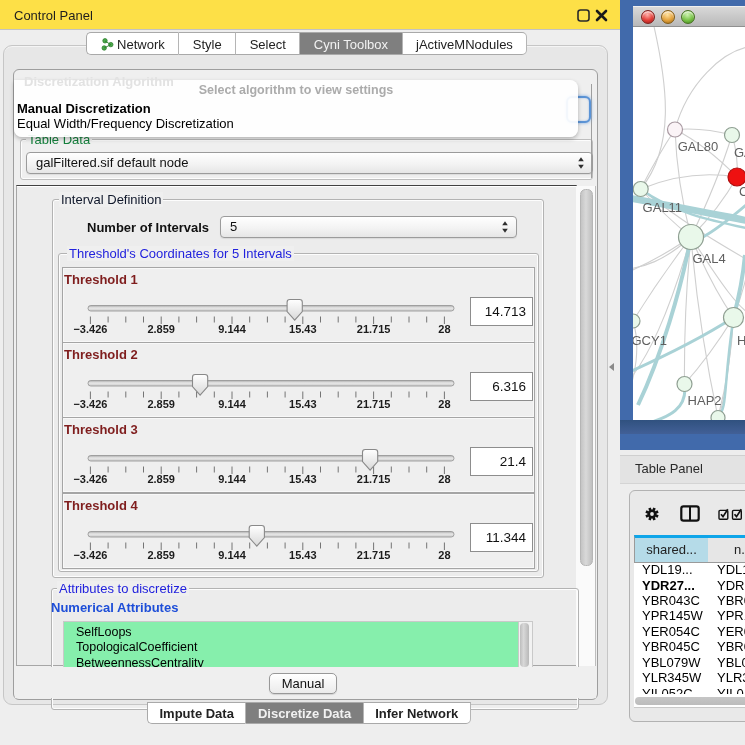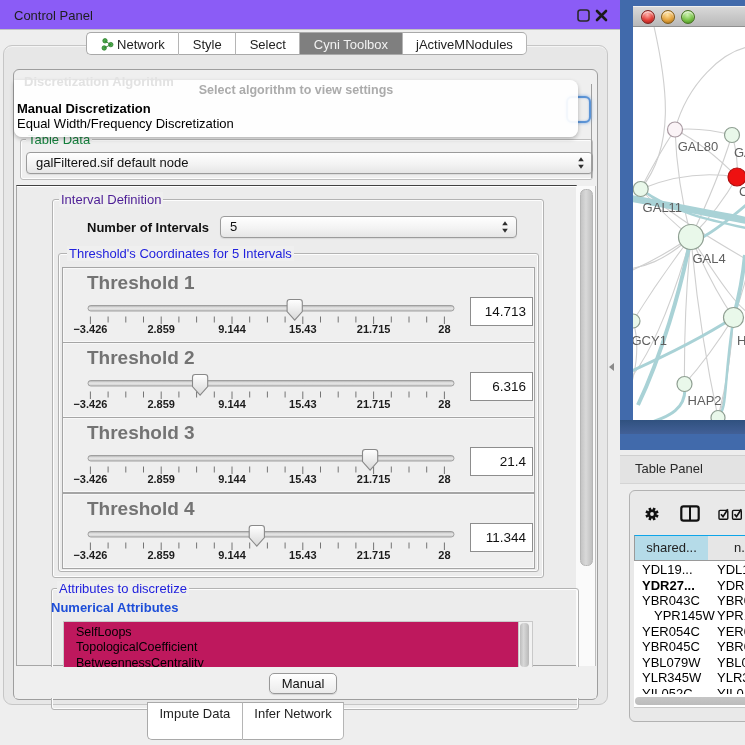--- a/index.html
+++ b/index.html
@@ -1,20 +1,20 @@
 <!DOCTYPE html>
 <html><head>
 <meta charset="utf-8">
 <style>
   html,body{margin:0;padding:0;width:745px;height:745px;overflow:hidden;
     font-family:"Liberation Sans",sans-serif;background:#ededed;-webkit-font-smoothing:antialiased;}
   .abs{position:absolute;}
   #stage{position:relative;width:745px;height:745px;}
   
-  #titlebar{left:0;top:0;width:620px;height:29px;background:#8b5cf6;
+  #titlebar{left:0;top:0;width:620px;height:29px;background:#fde047;
     border-bottom:1px solid #c2c2c2;}
   #titlebar .t{position:absolute;left:14px;top:8px;font-size:13px;color:#1e1e1e;}
   #belowtitle{left:0;top:30px;width:620px;height:715px;background:#eeeeee;}
   #outerpane{left:3px;top:45px;width:603px;height:658px;background:#e7e7e7;
     border:1px solid #c6c6c6;border-radius:9px;box-shadow:inset 0 1px 0 #f5f5f5;}
   #innerpane{left:13px;top:69px;width:583px;height:629px;background:#efefef;
     border:1px solid #9e9e9e;border-radius:6px;}
   
   .tabrow{display:flex;height:23px;line-height:23px;font-size:13px;color:#222;}
   .tabrow .seg{background:#ffffff;border-top:1px solid #a9a9a9;border-bottom:1px solid #a9a9a9;
@@ -22,21 +22,21 @@
   .tabrow .seg.first{border-left:1px solid #a9a9a9;border-radius:5px 0 0 5px;}
   .tabrow .seg.last{border-radius:0 5px 5px 0;}
   .tabrow .seg.sel{background:#7f7f7f;color:#f2f2f2;}
   
   .group{position:absolute;border:1px solid #bdbdbd;border-radius:3px;
     box-shadow:inset 0 0 0 1px #fdfdfd;}
   .gtitle{position:absolute;top:-8px;font-size:13px;background:#efefef;padding:0 2px;}
   
   .tpanel{position:absolute;left:62px;width:471px;height:74px;
     border:1px solid #a5a5a5;box-shadow:inset 0 0 0 1px #f8f8f8;background:#efefef;}
-  .tpanel .tt{position:absolute;left:24px;top:4px;font-weight:bold;font-size:19px;color:#737373;}
+  .tpanel .tt{position:absolute;left:1px;top:4px;font-weight:bold;font-size:13px;color:#7f1d1d;}
   .vbox{position:absolute;left:407px;top:29px;width:55px;height:27px;background:#ffffff;
     border:1px solid #8d8d8d;font-size:13.5px;color:#111;text-align:right;
     line-height:27px;padding-right:6px;}
   
   .combo{position:absolute;height:20px;border:1px solid #9b9b9b;border-radius:4px;
     background:linear-gradient(#ffffff,#f2f2f2 60%,#e6e6e6);font-size:13px;color:#111;
     line-height:20px;padding-left:9px;box-shadow:0 1px 1px rgba(0,0,0,0.08);}
   .updown{position:absolute;top:0;right:6px;height:100%;width:10px;}
   
   #applybtn{left:269px;top:673px;width:66px;height:19px;border:1px solid #989898;
@@ -50,21 +50,21 @@
   .light{position:absolute;top:4px;width:12px;height:12px;border-radius:50%;box-shadow:inset 0 1.5px 1.5px rgba(255,255,255,0.75);}
   #netcanvas{left:0;top:21px;width:112px;height:393px;background:#ffffff;}
   #netshadow{left:620px;top:420px;width:125px;height:14px;
     background:linear-gradient(#30517f,#426097);}
   #tpband{left:620px;top:455px;width:125px;height:27px;background:#e3e3e3;
     border-top:1px solid #cfcfcf;border-bottom:1px solid #d4d4d4;}
   #tablebox{left:629px;top:490px;width:130px;height:230px;background:#e9e9e9;
     border:1px solid #b2b2b2;border-radius:6px 0 0 6px;}
   .hdrcell{position:absolute;top:0;height:24px;line-height:24px;font-size:13px;
     color:#222;text-align:center;border-right:1px solid #9a9a9a;border-bottom:1px solid #9a9a9a;
-    border-top:1px solid #0ea5e9;}
+    border-top:3px solid #0ea5e9;}
   .trow{position:absolute;width:100%;height:15px;font-size:13px;color:#000;}
   #btabs .seg{padding:0 11.5px;}
 </style>
 </head>
 <body>
 <div id="stage">
 
   <div id="belowtitle" class="abs"></div>
   <div id="titlebar" class="abs">
       <span class="t">Control Panel</span>
@@ -102,21 +102,21 @@
   </div>
 
   <div class="abs" style="left:16px;top:185px;width:559px;height:479px;border:1px solid #a6a6a6;border-top:1px solid #414141;background:#ececec;box-shadow:inset 0 1px 0 #ffffff;"></div>
 
   <div class="abs" style="left:576px;top:186px;width:19px;height:480px;background:#fafafa;border-right:1px solid #bdbdbd;">
     <div class="abs" style="left:3.5px;top:3px;width:11px;height:375px;border-radius:5.5px;
       background:linear-gradient(90deg,#c4c4c4,#d9d9d9 45%,#bfbfbf);border:1px solid #b5b5b5;"></div>
   </div>
 
   <div class="group" style="left:52px;top:199px;width:490px;height:377px;border-color:#b3b3b3;">
-    <span class="gtitle" style="left:6px;color:#4c1d95;">Interval Definition</span>
+    <span class="gtitle" style="left:6px;color:#0f172a;">Interval Definition</span>
   </div>
   <div class="abs" style="left:87px;top:220px;font-size:13px;font-weight:bold;color:#111;">Number of Intervals</div>
   <div class="combo abs" style="left:220px;top:216px;width:286px;">5
     <svg class="updown" viewBox="0 0 10 20">
         <path d="M5 4.2 L7.8 8.2 L2.2 8.2 Z" fill="#2e2e2e"></path>
         <path d="M5 15.8 L7.8 11.8 L2.2 11.8 Z" fill="#2e2e2e"></path>
       </svg>
   </div>
 
   <div class="group" style="left:58px;top:253px;width:479px;height:317px;border-color:#b3b3b3;">
@@ -305,34 +305,35 @@
         <text x="381.4" y="64.5" font-size="11" font-weight="bold" fill="#1c1c1c" text-anchor="middle" font-family="Liberation Sans">28</text>
         <path d="M186.2 34.2 q0-2.7 2.7-2.7 h9.8 q2.7 0 2.7 2.7 v9.3 L193.8 52.2 L186.2 43.5 Z" fill="url(#thm)" stroke="#898989" stroke-width="1.1"></path>
       </svg>
       <div class="vbox">11.344</div>
     </div>
 
   <div class="group" style="left:51px;top:588px;width:526px;height:120px;border-color:#b3b3b3;">
     <span class="gtitle" style="left:5px;color:#2222dd;">Attributes to discretize</span>
   </div>
   <div class="abs" style="left:51px;top:600px;font-size:13px;font-weight:bold;color:#1d4ed8;">Numerical Attributes</div>
-  <div class="abs" style="left:63px;top:621px;width:454px;height:46px;background:#be185d;border:1px solid #c9c9c9;border-right:none;overflow:hidden;">
+  <div class="abs" style="left:63px;top:621px;width:454px;height:46px;background:#86efac;border:1px solid #c9c9c9;border-right:none;overflow:hidden;">
     <div style="font-size:12.5px;color:#000;padding:3px 0 0 12px;line-height:15.4px;">SelfLoops<br>TopologicalCoefficient<br>BetweennessCentrality</div>
   </div>
   <div class="abs" style="left:518px;top:621px;width:13px;height:46px;background:#f2f2f2;border:1px solid #c9c9c9;">
     <div class="abs" style="left:1px;top:1px;width:9px;height:44px;background:linear-gradient(90deg,#bdbdbd,#d8d8d8 40%,#b8b8b8);border-radius:4px;"></div>
   </div>
 
   <div class="abs" style="left:15px;top:667px;width:581px;height:31px;background:#efefef;"></div>
 
   <div id="applybtn" class="abs">Manual</div>
 
   <div class="abs" style="left:147px;top:702px;">
-    <div class="tabrow" style="height:38px;line-height:22px;" id="btabs">
+    <div class="tabrow" style="height:22px;line-height:22px;font-weight:bold;" id="btabs">
       <div class="seg first" style="border-radius:0 0 0 5px;">Impute Data</div>
+      <div class="seg sel">Discretize Data</div>
       <div class="seg last" style="border-radius:0 0 5px 0;">Infer Network</div>
     </div>
   </div>
 
   <svg class="abs" style="left:608px;top:362px" width="8" height="10" viewBox="0 0 8 10">
     <path d="M6 1 L1 5 L6 9 Z" fill="#8a8a8a"></path>
     </svg>
 
   <div class="abs" style="left:14px;top:80px;width:564px;height:57px;background:rgba(255,255,255,0.93);
        border-radius:0 8px 8px 8px;box-shadow:0 2px 4px rgba(0,0,0,0.25);z-index:5;">
@@ -448,21 +449,21 @@
         </div>
         <div class="trow" style="top:42.5px;">
           <span style="position:absolute;left:8px;font-weight:bold;">YDR27...</span>
           <span style="position:absolute;left:83px;">YDR2</span>
         </div>
         <div class="trow" style="top:57.9px;">
           <span style="position:absolute;left:8px;">YBR043C</span>
           <span style="position:absolute;left:83px;">YBR0</span>
         </div>
         <div class="trow" style="top:73.3px;">
-          <span style="position:absolute;left:20px;">YPR145W</span>
+          <span style="position:absolute;left:8px;">YPR145W</span>
           <span style="position:absolute;left:83px;">YPR1</span>
         </div>
         <div class="trow" style="top:88.8px;">
           <span style="position:absolute;left:8px;">YER054C</span>
           <span style="position:absolute;left:83px;">YER0</span>
         </div>
         <div class="trow" style="top:104.2px;">
           <span style="position:absolute;left:8px;">YBR045C</span>
           <span style="position:absolute;left:83px;">YBR0</span>
         </div>

